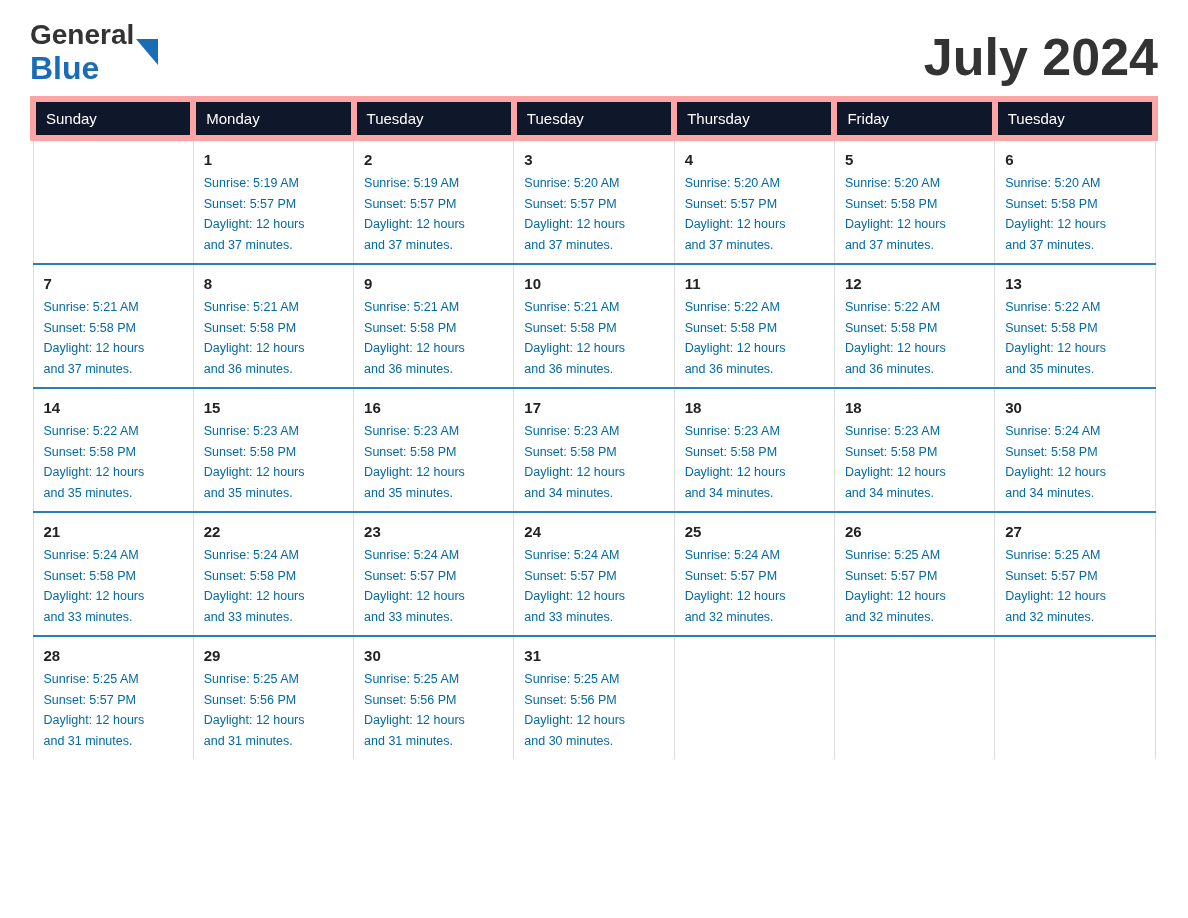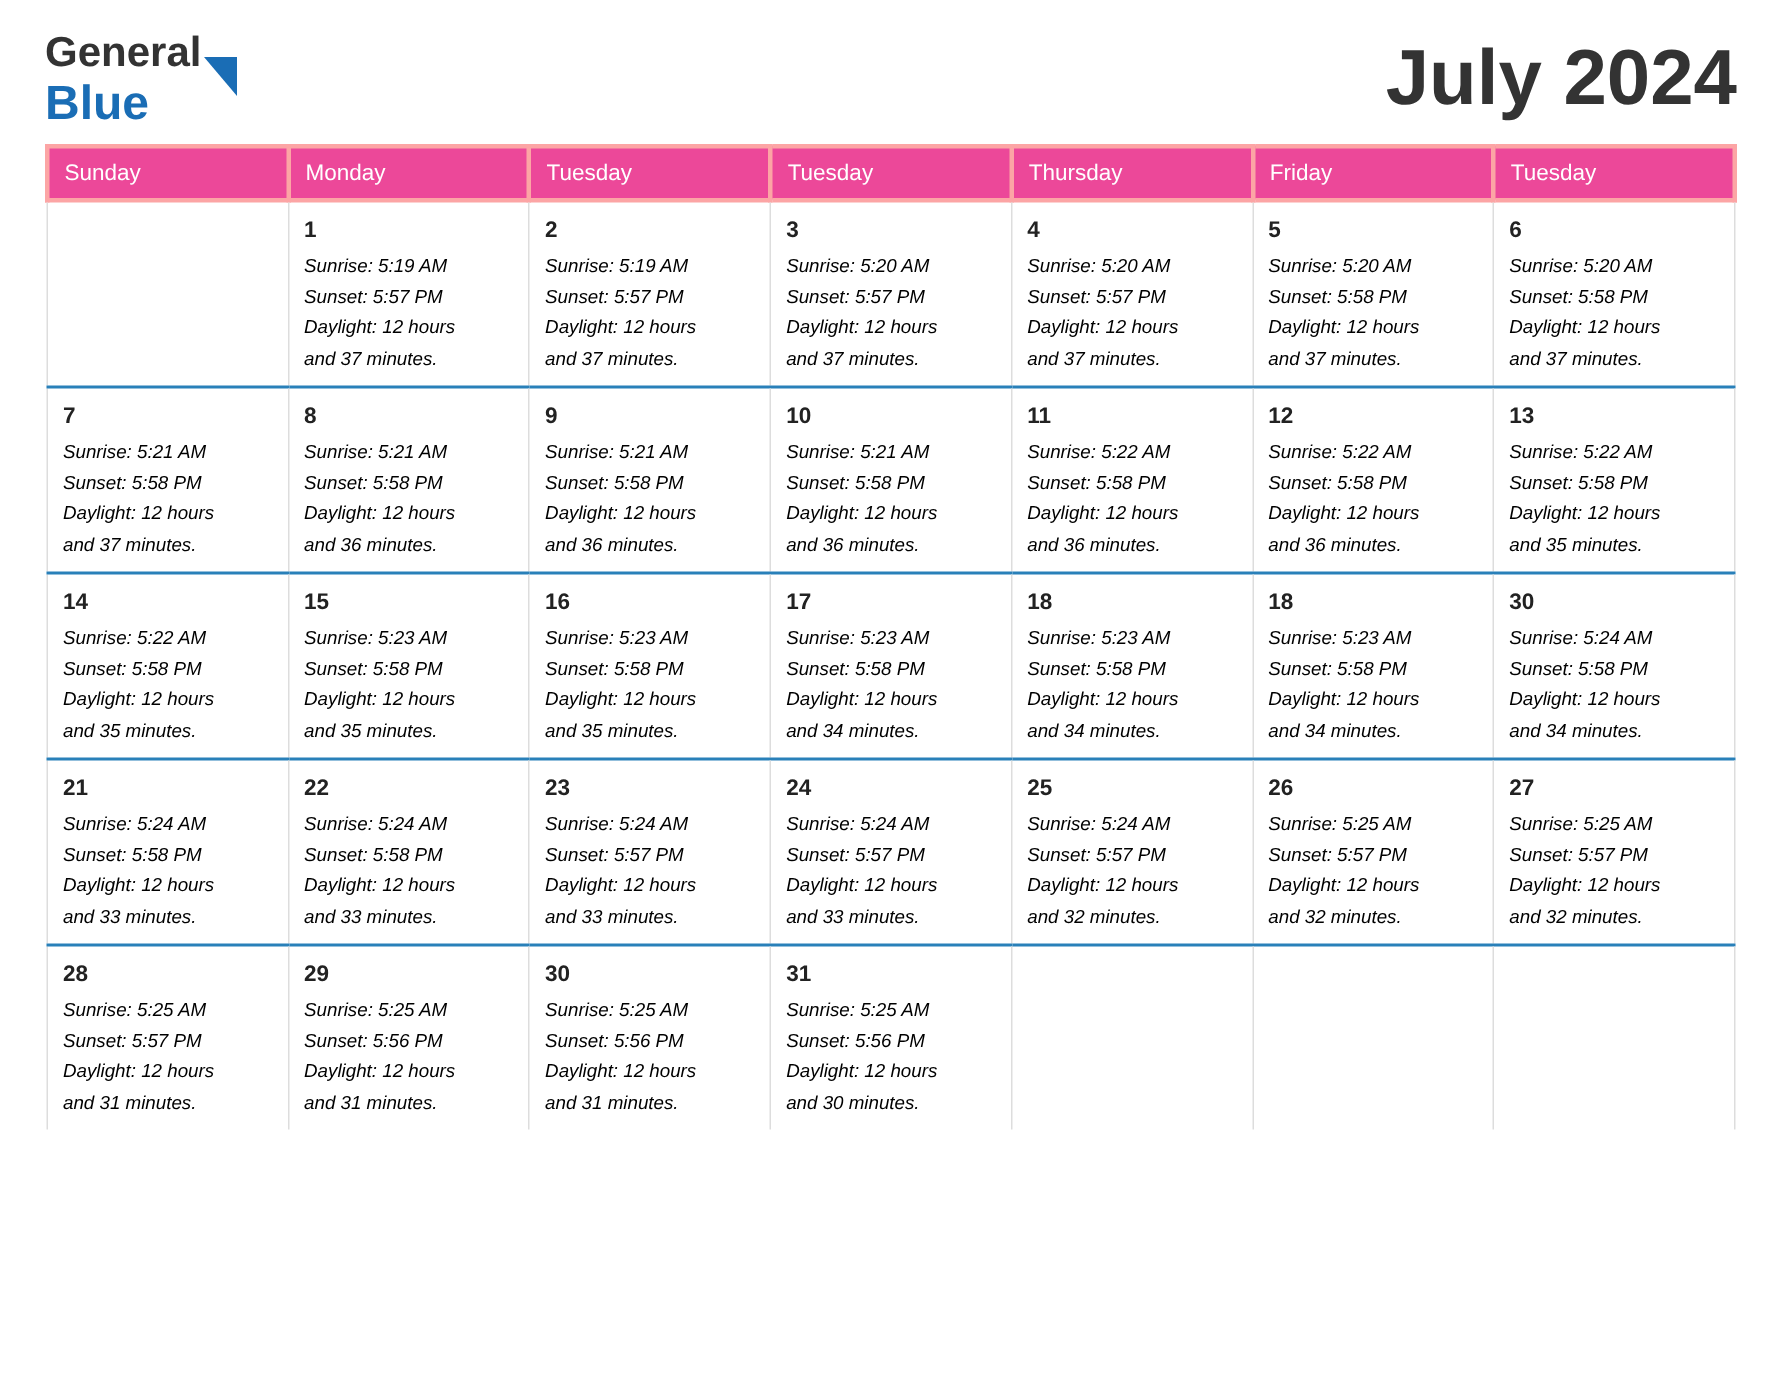--- a/index.html
+++ b/index.html
@@ -7,21 +7,21 @@
       font-family: Arial, sans-serif;
       background: #fff;
       color: #333;
       width: 1188px;
       min-height: 918px;
       padding: 20px 30px 30px 30px;
     }
     .header {
       display: flex;
       justify-content: space-between;
-      align-items: center;
+      align-items: flex-end;
       margin-bottom: 10px;
     }
     .logo {
       display: flex;
       flex-direction: column;
       align-items: flex-start;
     }
     .title-block {
       text-align: right;
     }
@@ -35,27 +35,27 @@
       font-size: 20px;
       color: #555;
       margin-top: 4px;
     }
     .calendar {
       width: 100%;
       border-collapse: collapse;
       margin-top: 10px;
     }
     .calendar th {
-      background-color: #ec4899;
+      background-color: #0f172a;
       color: #fff;
       font-size: 15px;
       font-weight: normal;
       padding: 8px 10px;
       text-align: left;
-      border: 3px solid #fca5a5;
+      border: 6px solid #fca5a5;
     }
     .calendar td {
       vertical-align: top;
       padding: 8px 10px;
       border: 1px solid #ccc;
       width: 14.28%;
       font-size: 13px;
       line-height: 1.5;
       min-height: 90px;
     }
@@ -70,23 +70,22 @@
     }
     .day-num {
       font-size: 15px;
       font-weight: bold;
       display: block;
       margin-bottom: 2px;
       color: #222;
     }
     .day-info {
       font-size: 12.5px;
-      color: #000000;
+      color: #0369a1;
       line-height: 1.55;
-      font-style: italic;
     }
     .empty-cell {
       background: #fff;
     }
     .logo-row {
       display: flex;
       align-items: center;
       gap: 0px;
     }
     .logo-text-group {

